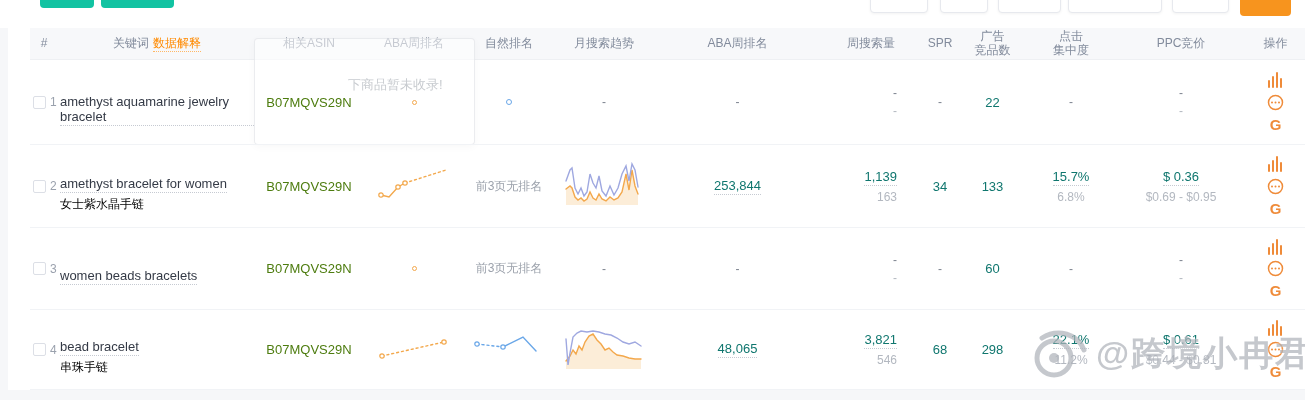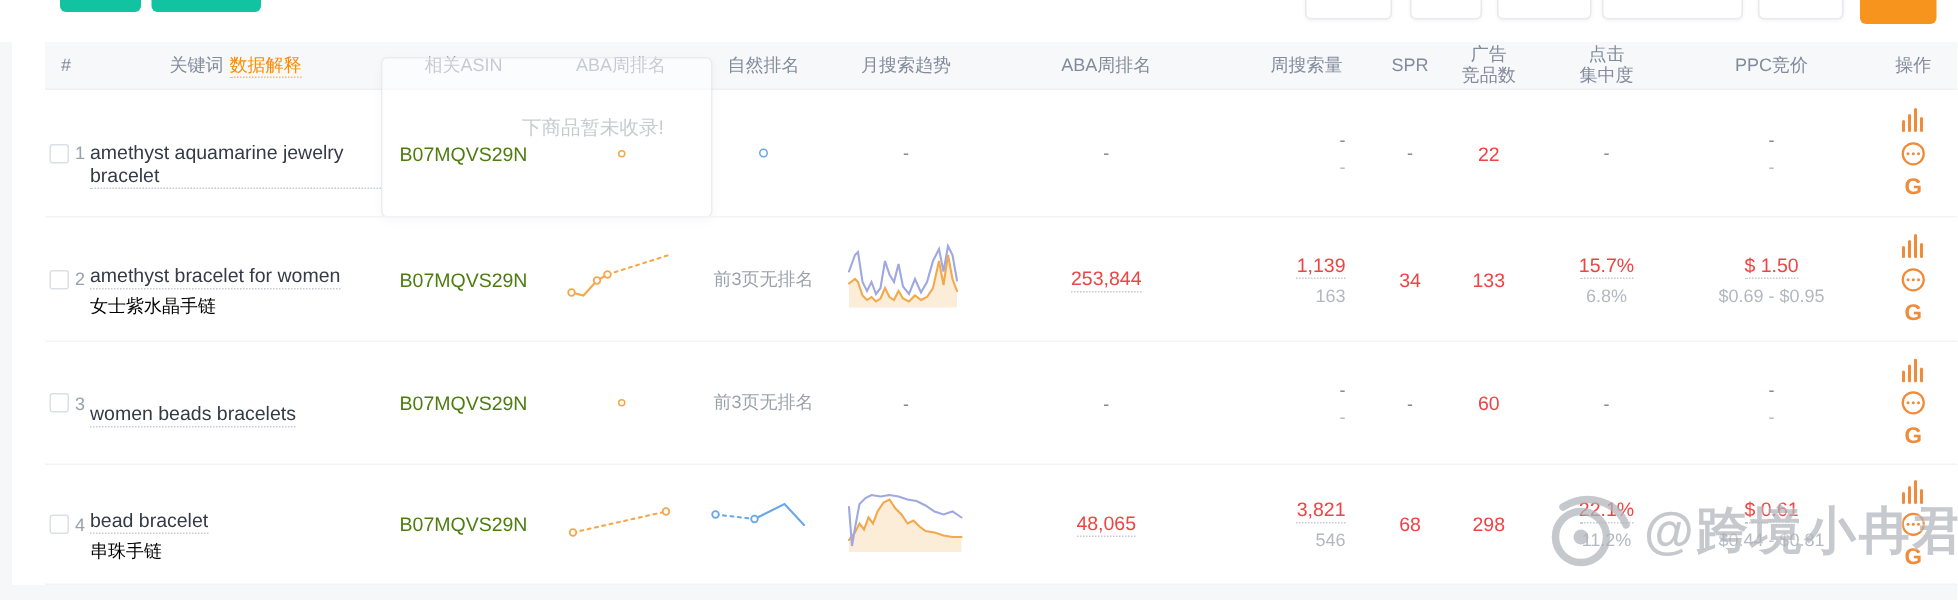--- a/index.html
+++ b/index.html
@@ -33,21 +33,21 @@
   .checkbox { width:13px; height:13px; border:1px solid #dcdfe6; border-radius:2px; background:#fff; flex:0 0 auto; }
   .rownum { color:#9aa1ad; font-size:12px; }
 
   .cell-kw { align-items:flex-start !important; padding-left:2px; gap:3px;margin-top:16px; }
   .kw { font-size:13px; color:#343a46; border-bottom:1px dotted #c6cad2; padding-bottom:1px; cursor:pointer; }
   .kw-cn { font-size:12px; color:#000000; }
   .kw-cn:empty { display:none; }
 
   .asin { font-size:13px; color:#4d7c0f; font-weight:500; }
 
-  .val { font-size:13px; color:#ef4444; }
+  .val { font-size:13px; color:#0f766e; }
   .u { border-bottom:1px dotted #c6cad2; padding-bottom:1px; }
   .sub { font-size:12px; color:#b3b8c0; margin-top:4px; }
   .sub:empty { display:none; }
   .dash { color:#7d8490; font-size:12px; }
   .gray-note { color:#9ba1ab; font-size:12px; }
   .cell-weekly { align-items:flex-end !important; padding-right:24px; }
 
   .dot-orange { width:5px; height:5px; border:1.5px solid #f3a84c; border-radius:50%; background:#fff; }
   .dot-blue { width:6px; height:6px; border:1.5px solid #6aa7e8; border-radius:50%; background:#fff; }
 
@@ -212,21 +212,21 @@
         <span class="val">34</span>
       </div>
     <div>
         <span class="val">133</span>
       </div>
     <div>
         <span class="val u">15.7%</span>
         <span class="sub">6.8%</span>
       </div>
     <div>
-        <span class="val u">$ 1.50</span>
+        <span class="val u">$ 0.36</span>
         <span class="sub">$0.69 - $0.95</span>
       </div>
     <div class="ops">
       <span class="op-icon">
           <svg width="18" height="16" viewBox="0 0 18 16">
             <g stroke="#ef8b39" stroke-width="2" stroke-linecap="round">
               <line x1="2" y1="15" x2="2" y2="9"></line>
               <line x1="6" y1="15" x2="6" y2="5"></line>
               <line x1="10" y1="15" x2="10" y2="1"></line>
               <line x1="14" y1="15" x2="14" y2="7"></line>

